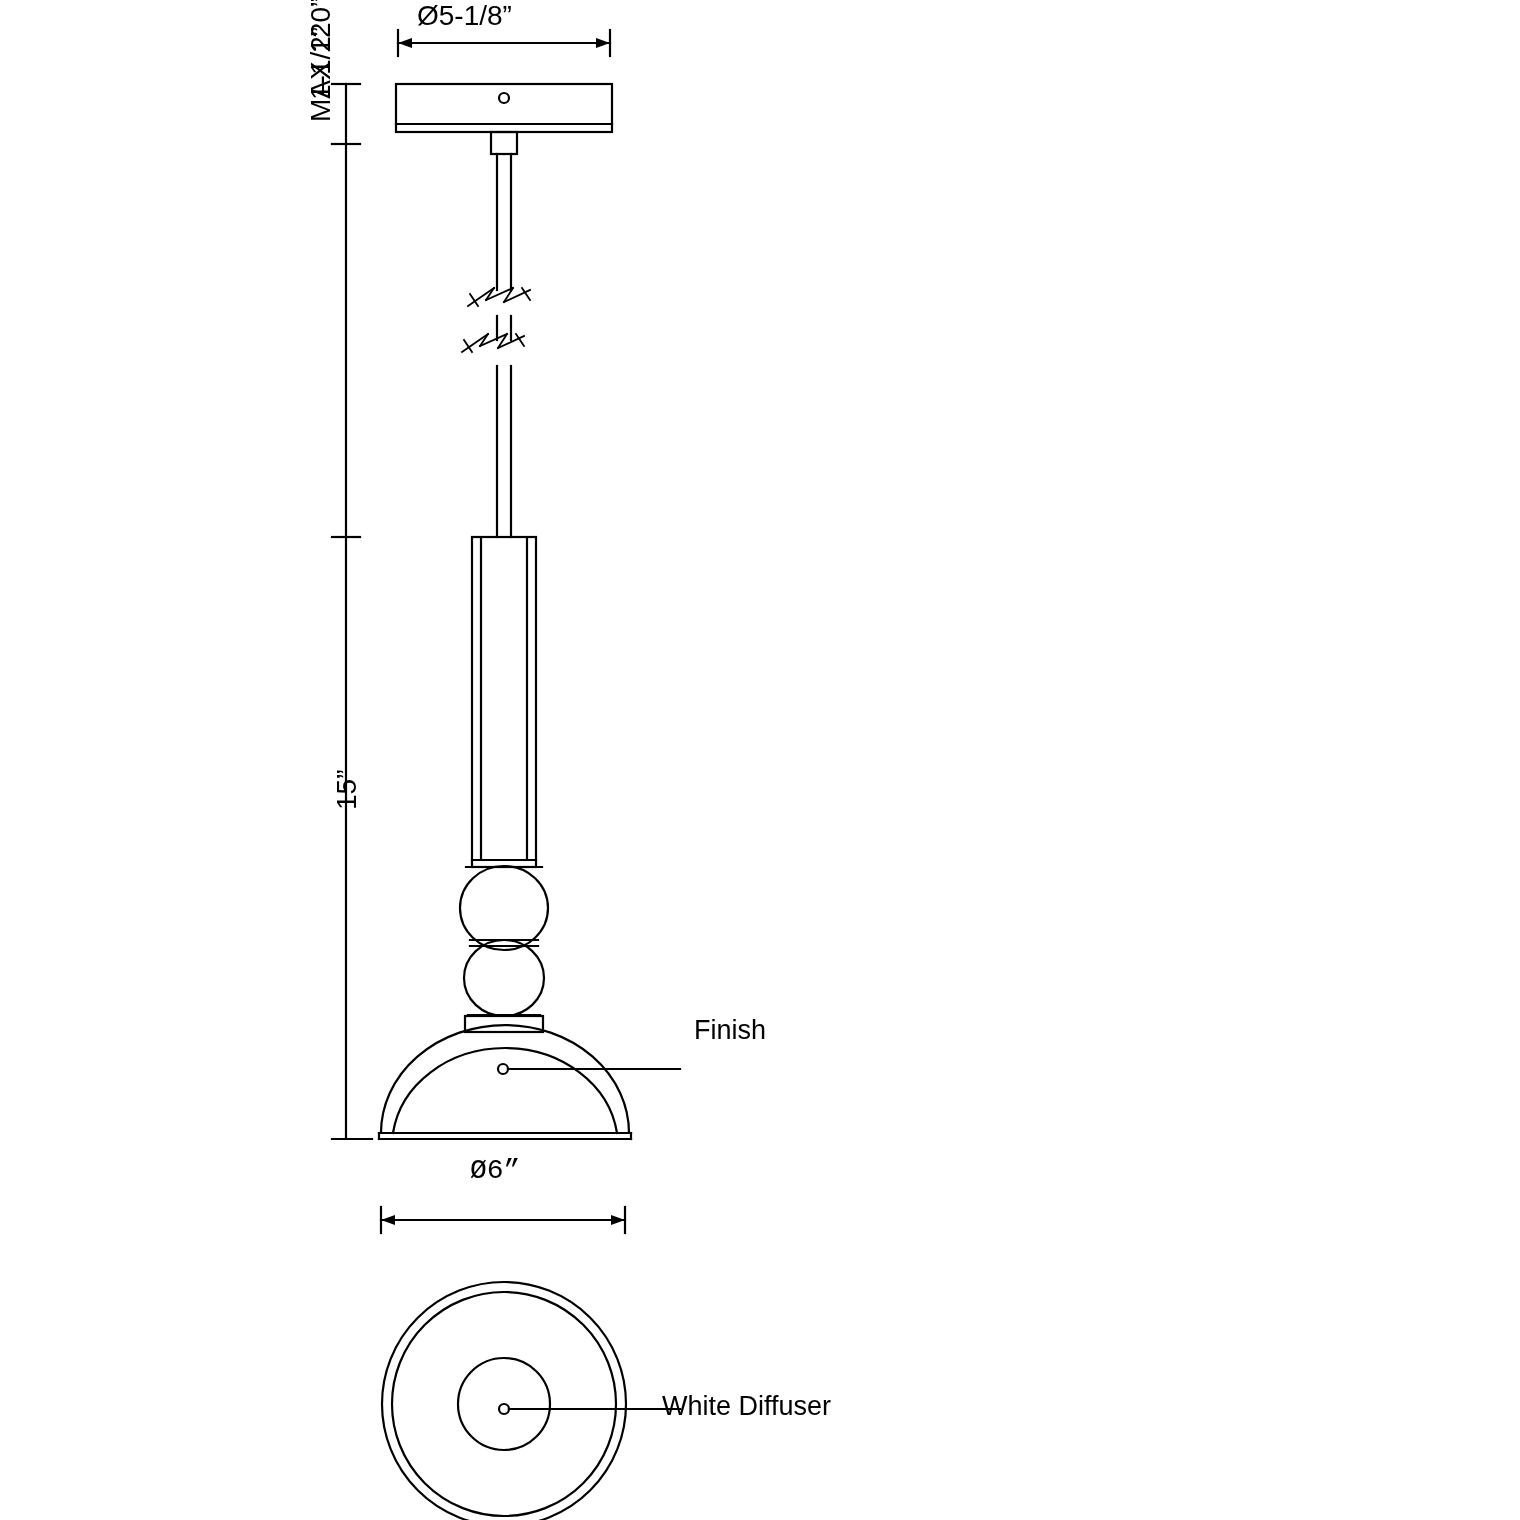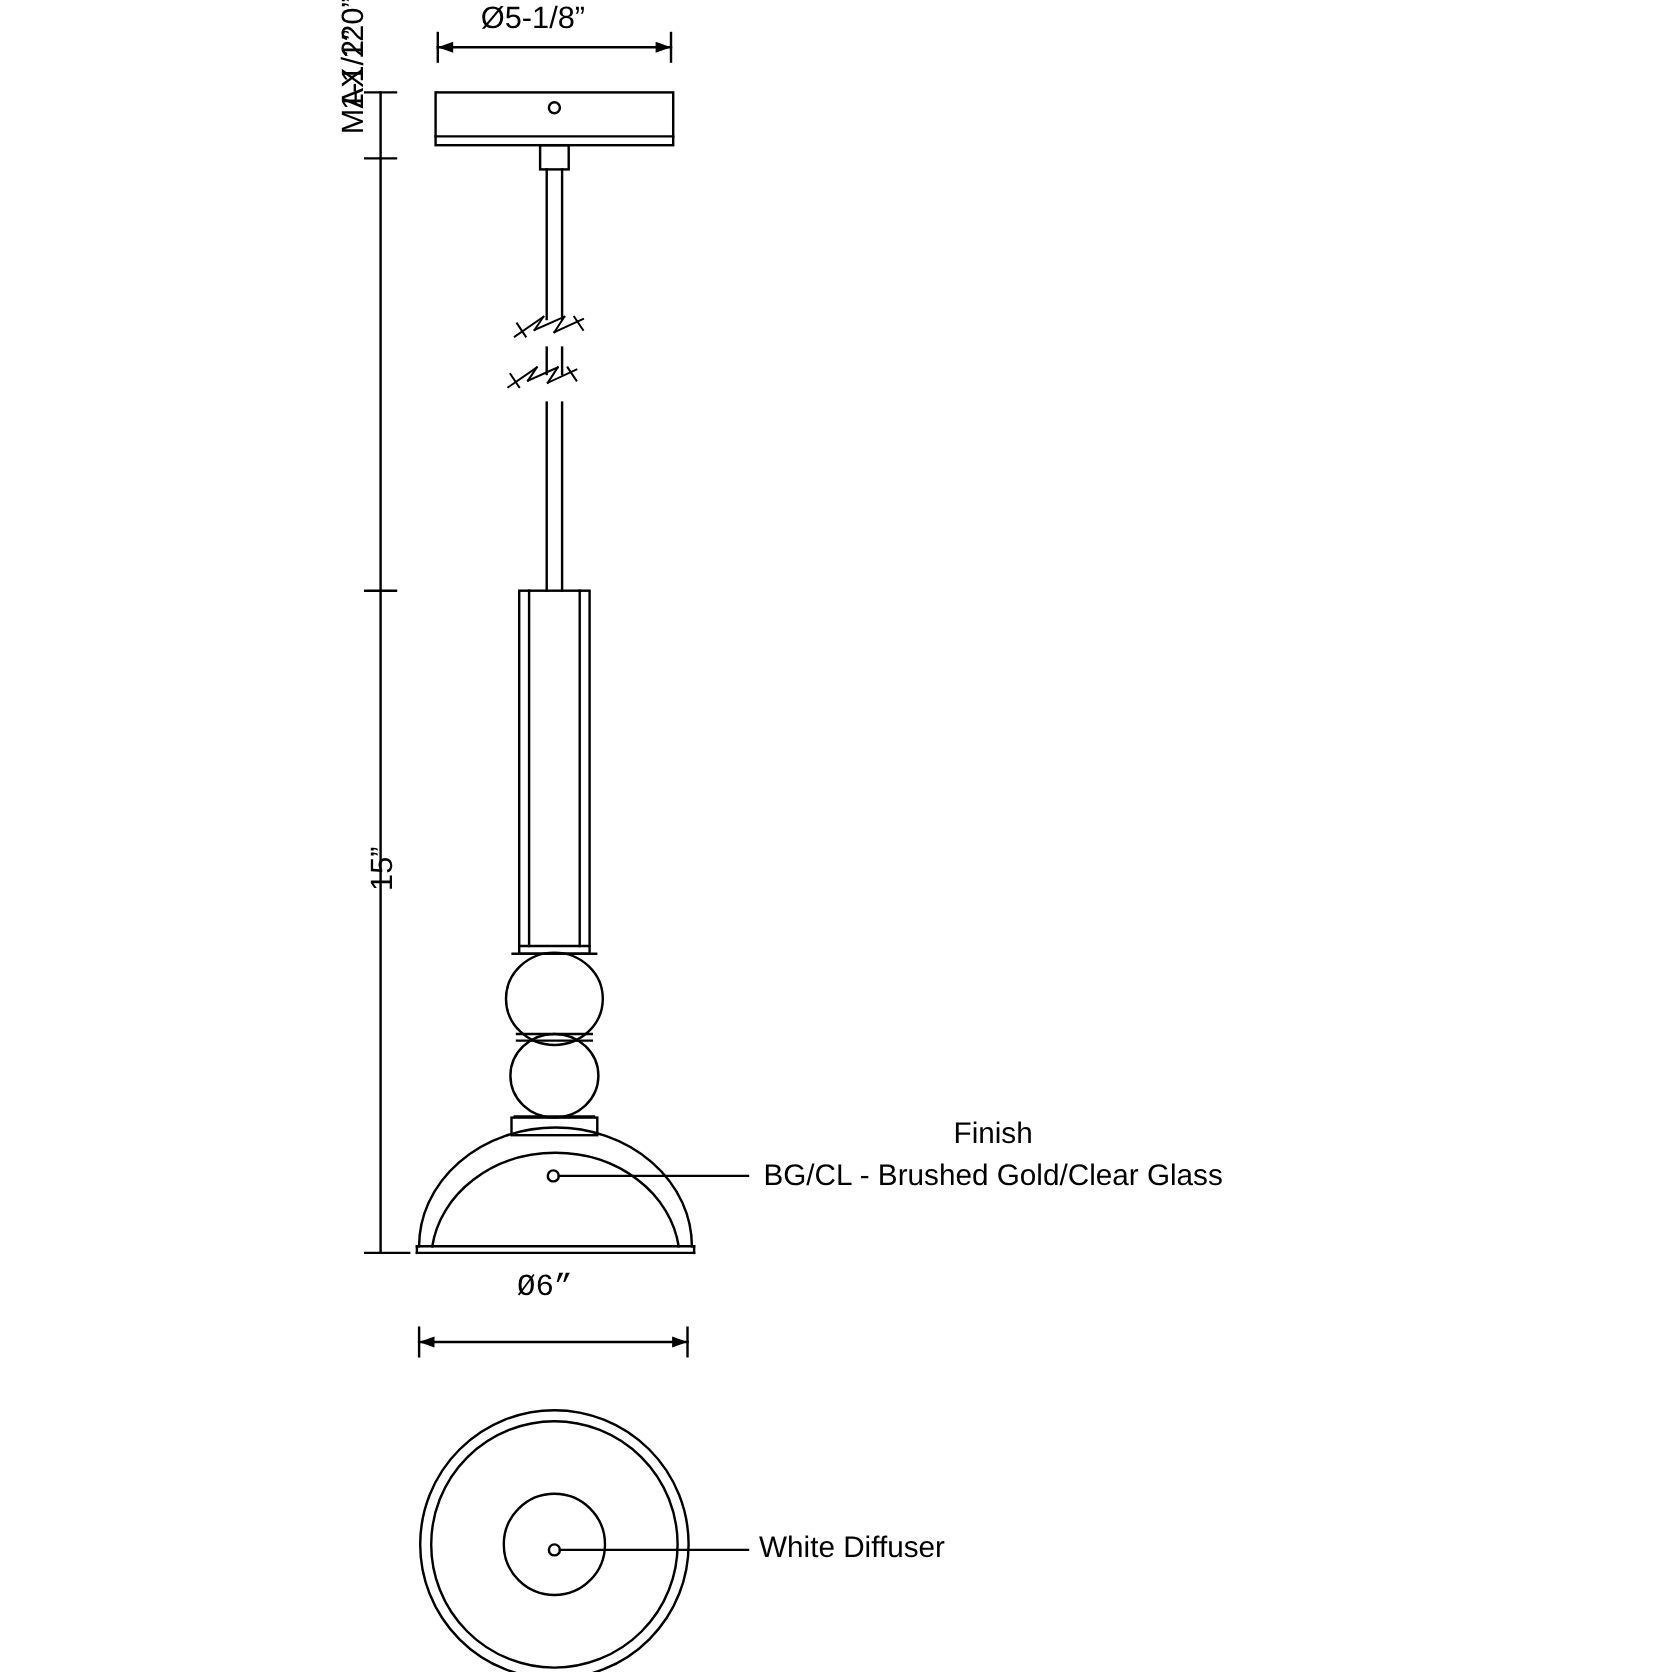--- a/index.html
+++ b/index.html
@@ -23,21 +23,21 @@
     height: 1520px;
   }
   .lbl {
     position: absolute;
     font-family: "Liberation Sans", sans-serif;
     color: #000;
     white-space: nowrap;
     line-height: 1;
   }
   .lbl-top-dia {
-    left: 437px;
+    left: 417px;
     top: 2px;
     font-size: 28px;
   }
   .lbl-bot-dia {
     left: 470px;
     top: 1157px;
     font-size: 28px;
     font-family: Liberation Mono, monospace;
   }
   .lbl-vert {
@@ -48,21 +48,21 @@
   .lbl-h15 { left: 307px; top: 100px; }
   .lbl-max { left: 307px; top: 122px; }
   .lbl-15 { left: 333px; top: 810px; }
   .callout {
     position: absolute;
     font-size: 27px;
     text-align: center;
   }
   .callout div { margin-bottom: 7px; }
   .cal-finish { left: 694px; top: 1015px; }
-  .cal-diffuser { left: 690px; top: 1391px; }
+  .cal-diffuser { left: 662px; top: 1391px; }
 </style>
 </head>
 <body>
 
 <svg id="sheet" viewBox="0 0 1520 1520" xmlns="http://www.w3.org/2000/svg">
 
   <g stroke="#000" fill="none" stroke-width="2.2" stroke-linecap="square">
 
     <g>
       <line x1="398" y1="30" x2="398" y2="56"></line>
@@ -182,18 +182,17 @@
 <div class="lbl lbl-vert lbl-h15">1-1/2”</div>
 
 <div class="lbl lbl-vert lbl-max">MAX 120”</div>
 
 <div class="lbl lbl-vert lbl-15">15”</div>
 
 <div class="lbl lbl-bot-dia">Ø6”</div>
 
 <div class="callout cal-finish">
   <div>Finish</div>
-  <div>BG/CL - Brushed Gold/Clear Glass</div>
 </div>
 
 <div class="callout cal-diffuser">
   <div>White Diffuser</div>
 </div>
 
 </body></html>

